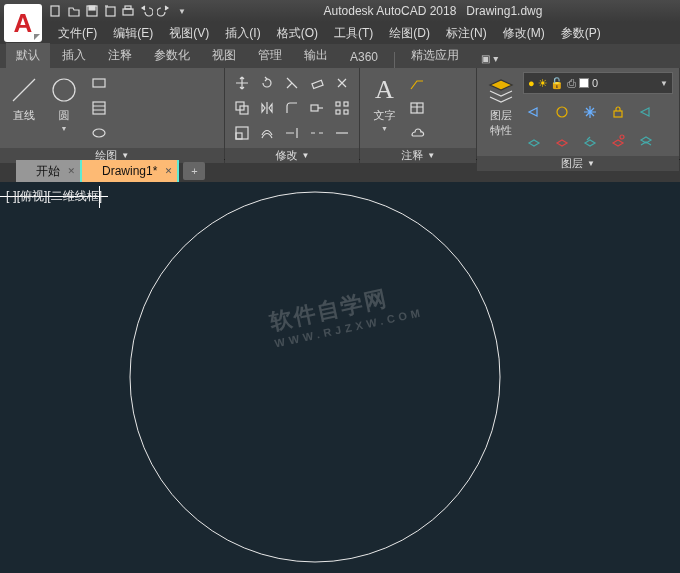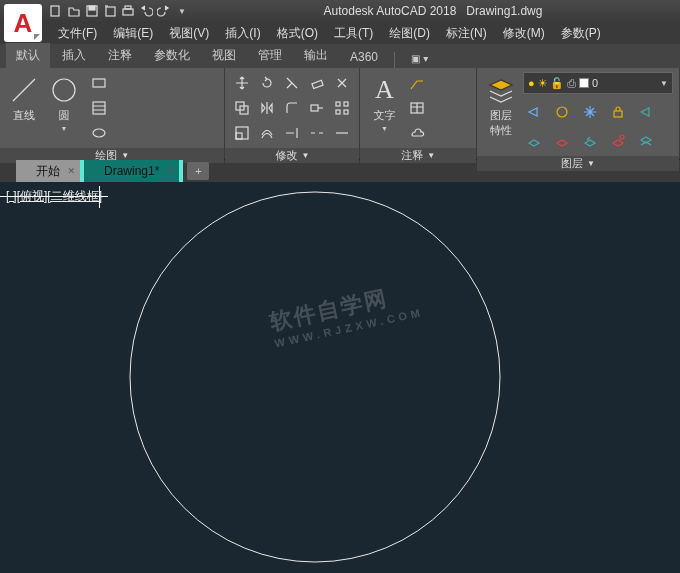--- a/index.html
+++ b/index.html
@@ -32,27 +32,27 @@
 .bigbtn .lbl { font-size: 11px; color: #ddd; white-space: nowrap; }
 .bigbtn .arrow { font-size: 7px; color: #ccc; }
 
 .smallgrid { display: grid; grid-template-columns: repeat(3, 22px); grid-auto-rows: 22px; gap: 3px; }
 .smallbtn { width: 22px; height: 22px; display: flex; align-items: center; justify-content: center; cursor: pointer; }
 
 .layer-row { display: flex; align-items: center; gap: 3px; height: 22px; background: #3a3a3a; padding: 0 4px; border: 1px solid #666; width: 150px; }
 .layer-icons { display: flex; gap: 6px; margin-top: 4px; }
 
 .filetabs { height: 22px; background: #3a3a3a; display: flex; align-items: center; padding-left: 16px; }
-.filetab { height: 22px; padding: 0 20px; background: #979797; color: #111; display: flex; align-items: center; font-size: 12px; cursor: pointer; border-right: 4px solid #5eead4; position: relative; }
-.filetab.active { background: #0f766e; }
+.filetab { height: 22px; padding: 0 20px; background: #979797; color: #111; display: flex; align-items: center; font-size: 12px; cursor: pointer; border-right: 2px solid #5eead4; position: relative; }
+.filetab.active { background: #fdba74; }
 .filetab::after { content: "✕"; position: absolute; right: 5px; font-size: 9px; color: #555; }
 .filetab-add { width: 22px; height: 18px; background: #666; margin-left: 4px; display: flex; align-items: center; justify-content: center; cursor: pointer; border-radius: 2px; }
 
 .viewport { position: relative; height: 391px; background: #1a2730; }
-.vp-label { position: absolute; top: 6px; left: 6px; color: #eee; font-size: 12px; text-decoration: underline; }
+.vp-label { position: absolute; top: 6px; left: 6px; color: #eee; font-size: 12px; }
 .vp-label .bracket { }
 .cursor-line-h { position: absolute; top: 14px; left: 0; width: 108px; height: 1px; background: #fff; }
 .cursor-line-v { position: absolute; top: 4px; left: 99px; width: 1px; height: 22px; background: #fff; }
 .watermark { position: absolute; top: 110px; left: 270px; color: rgba(200,200,200,0.25); font-size: 22px; transform: rotate(-12deg); font-weight: bold; letter-spacing: 2px; }
 .watermark .sub { font-size: 11px; letter-spacing: 4px; display: block; }
 svg.circle { position: absolute; top: 0; left: 0; width: 680px; height: 391px; }
 
 .svgico { stroke: #ddd; stroke-width: 1.2; fill: none; }
 </style>
 </head>
@@ -129,20 +129,21 @@
 <div class="ribbon-tabs">
   <div class="ribbon-tab active">默认</div>
   <div class="ribbon-tab">插入</div>
   <div class="ribbon-tab">注释</div>
   <div class="ribbon-tab">参数化</div>
   <div class="ribbon-tab">视图</div>
   <div class="ribbon-tab">管理</div>
   <div class="ribbon-tab">输出</div>
   <div class="ribbon-tab">A360</div>
   <div class="sep"></div>
+  <div class="ribbon-tab">精选应用</div>
   <div class="ribbon-tab" style="font-size:10px;">▣ ▾</div>
 </div>
 
 <div class="ribbon">
 
   <div class="panel" style="width:236px">
     <div class="panel-body">
       <div class="bigbtn">
         <div class="ico">
             <svg width="30" height="30" class="svgico">

